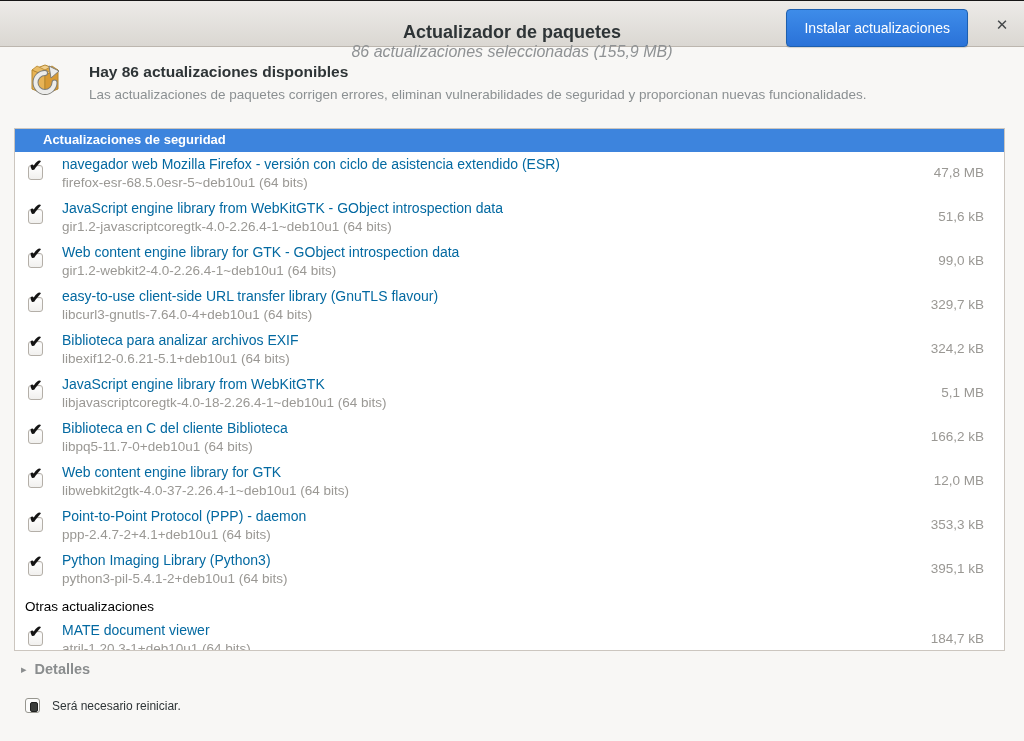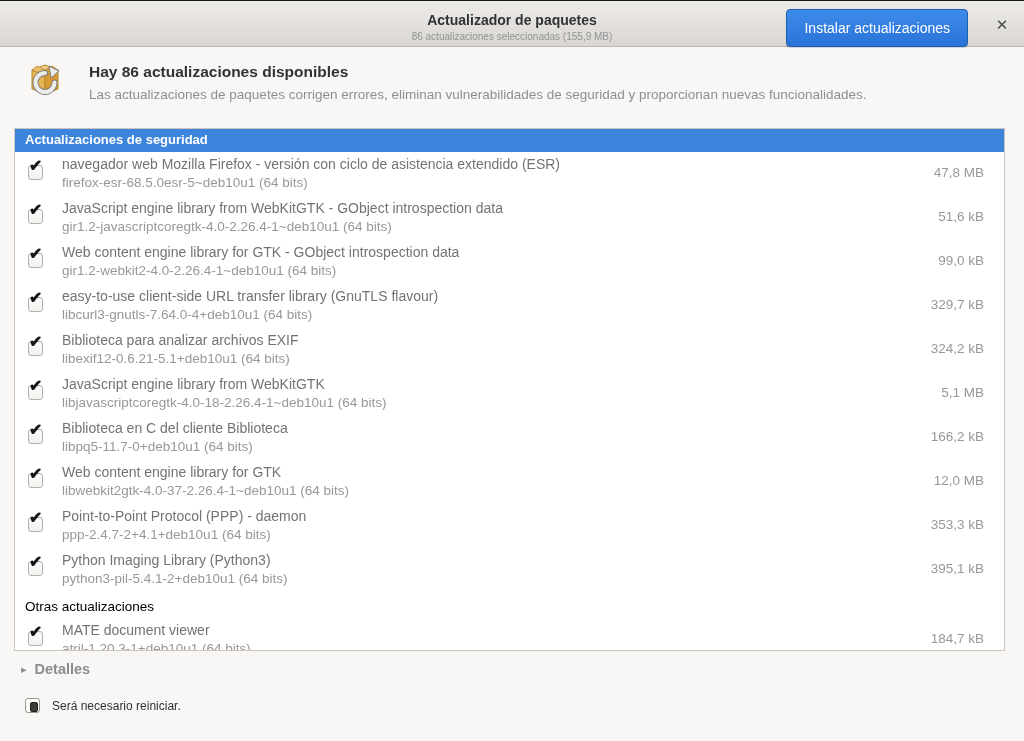--- a/index.html
+++ b/index.html
@@ -10,22 +10,22 @@
     -webkit-font-smoothing:antialiased;
   }
   
   .titlebar{
     position:absolute;left:0;top:0;width:1024px;height:47px;box-sizing:border-box;
     background:linear-gradient(#edebe8,#dad7d2);
     border-top:1px solid #161616;
     border-bottom:1px solid #bcb6ae;
     text-align:center;
   }
-  .tb-title{padding-top:12px;font-size:14px;font-weight:bold;color:#2e3436;line-height:15px;}
-  .tb-subtitle{font-size:10px;color:#8f9294;margin-top:3px;}
+  .tb-title{padding-top:24px;font-size:18px;font-weight:bold;color:#2e3436;line-height:15px;}
+  .tb-subtitle{font-size:16px;color:#8f9294;margin-top:3px;font-style:italic;}
   .install-btn{
     position:absolute;right:56px;top:8px;height:38px;padding:0 17px;
     background:linear-gradient(#3e8ce9,#2a72d8);
     border:1px solid #1d5fae;border-radius:4px;
     color:#ffffff;font-size:14px;font-family:inherit;cursor:pointer;
     box-shadow:0 1px 1px rgba(0,0,0,.15);
   }
   .close-btn{
     position:absolute;right:9px;top:11px;width:26px;height:26px;
     background:none;border:none;color:#45484a;font-size:15px;line-height:26px;
@@ -37,40 +37,40 @@
   .intro h1{margin:0;font-size:15.5px;color:#2e3436;font-weight:bold;}
   .intro p{margin:6px 0 0;font-size:13.5px;color:#8b9092;}
   
   .update-list{
     position:absolute;left:14px;top:128px;width:991px;height:523px;box-sizing:border-box;
     background:#ffffff;border:1px solid #ccc6bf;overflow:hidden;
   }
   .section-header{box-sizing:border-box;}
   .section-header.security{
     height:23px;background:#3d84dd;color:#ffffff;font-weight:bold;font-size:13px;
-    line-height:22px;padding-left:10px;
+    line-height:22px;padding-left:28px;
   }
   .section-header.other{
     height:26px;background:#ffffff;color:#000000;font-weight:normal;font-size:13.5px;
     line-height:30px;padding-left:10px;
   }
   .row{position:relative;height:44px;}
   .cb{
     position:absolute;left:13px;top:13px;width:15px;height:15px;box-sizing:border-box;
     border:1px solid #b4afa8;border-radius:3px;
     background:linear-gradient(#ffffff,#f1f0ee);
     box-shadow:inset 0 1px 1px rgba(0,0,0,.06);
     cursor:pointer;
   }
   .cb .check{
     position:absolute;left:0px;top:-8px;font-size:16px;font-weight:bold;color:#141414;
     line-height:16px;
   }
   .texts{position:absolute;left:47px;top:4px;right:110px;}
-  .pkg-name{display:block;font-size:14px;color:#737373;white-space:nowrap;overflow:hidden;}
+  .pkg-name{display:block;font-size:14px;color:#0369a1;white-space:nowrap;overflow:hidden;}
   .pkg-ver{display:block;font-size:13.5px;color:#9a9894;margin-top:3px;white-space:nowrap;overflow:hidden;}
   .size{position:absolute;right:20px;top:13px;font-size:13.5px;color:#9a9894;margin-left:12px;}
   
   .details-expander{
     position:absolute;left:21px;top:661px;display:flex;align-items:center;gap:8px;
     color:#8a8d8e;font-size:14.5px;cursor:pointer;font-weight:bold;
   }
   .details-expander .tri{font-size:11px;color:#8a8d8e;font-weight:normal;}
   .restart-row{
     position:absolute;left:25px;top:698px;display:flex;align-items:center;gap:12px;

